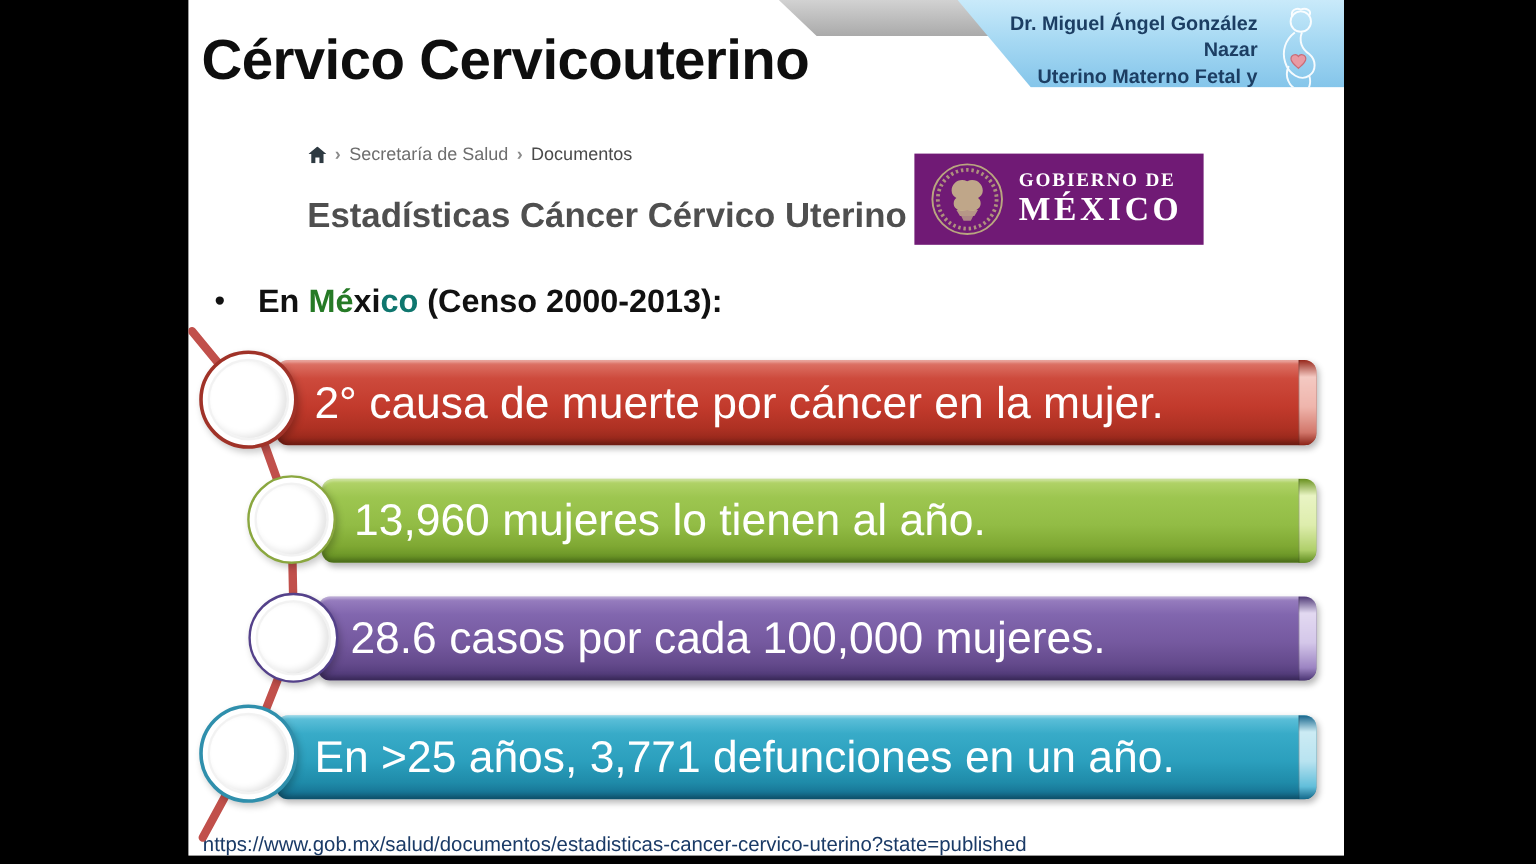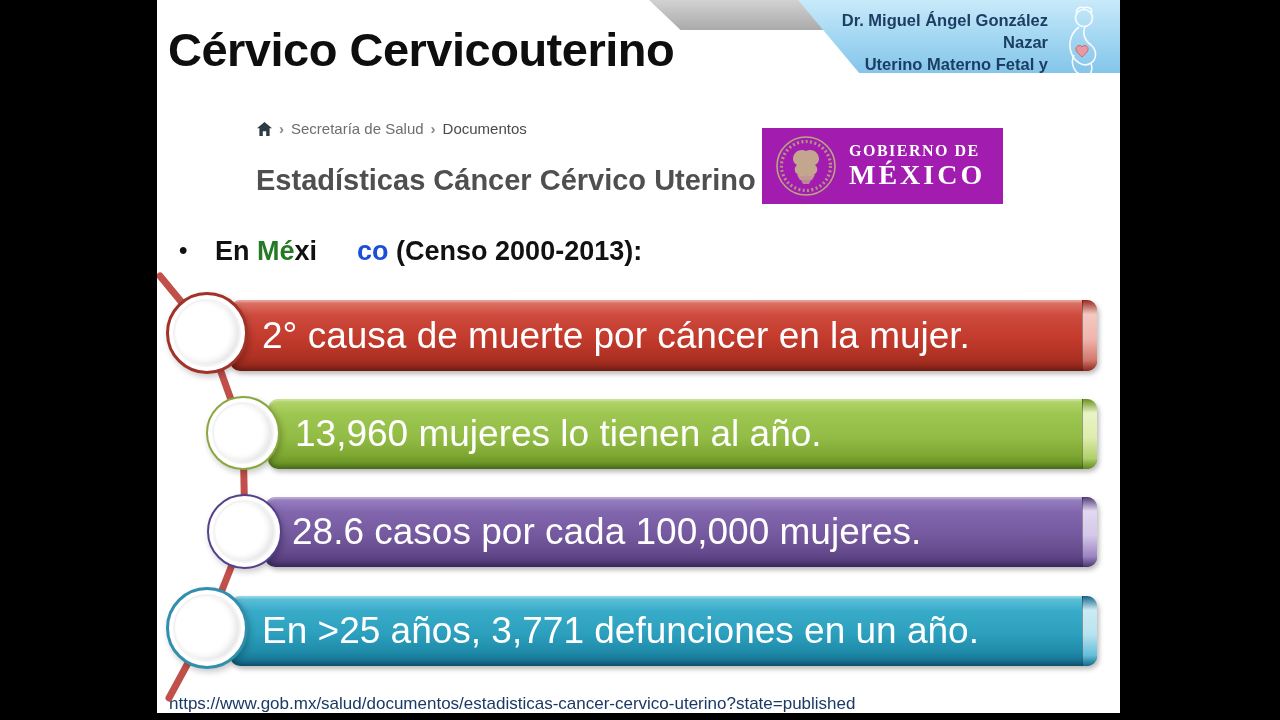--- a/index.html
+++ b/index.html
@@ -25,31 +25,31 @@
 
   
   .breadcrumb { position:absolute; left:100px; top:120px; display:flex; align-items:center;
                 gap:7px; font-size:15px; }
   .crumb-sep { color:#8a8a8a; font-weight:700; }
   .crumb-a { color:#6e6e6e; }
   .crumb-b { color:#4a4a4a; font-weight:400; }
   .page-heading { position:absolute; left:99px; top:164px; font-size:29px; font-weight:700;
                   color:#4f4f4f; }
   .gob-logo { position:absolute; left:605px; top:128px; width:241px; height:76px;
-              background:#a21caf; display:flex; align-items:center; padding-left:13px; }
+              background:#701a75; display:flex; align-items:center; padding-left:13px; }
   .gob-text { margin-left:12px; color:#fff; font-family:"Liberation Serif", serif; }
   .gob-line1 { font-size:16px; font-weight:700; letter-spacing:1.5px; line-height:18px; }
   .gob-line2 { font-size:28px; font-weight:700; letter-spacing:3px; line-height:30px; }
 
   
   .bullet-line { position:absolute; left:22px; top:236px; font-size:27px; font-weight:700;
                  color:#111; }
   .bullet-dot { display:inline-block; width:36px; font-size:24px; vertical-align:2px; }
   .mx-green { color:#267a26; }
-  .mx-red { color:#1d4ed8;margin-left:40px; }
+  .mx-red { color:#0f766e; }
 
   
   .connector { position:absolute; left:0; top:0; z-index:1; }
 
   
   .bar { position:absolute; z-index:2; border-radius:10px; display:flex; align-items:center;
          color:#fff; font-size:37px; box-shadow:2px 3px 5px rgba(0,0,0,0.28),
          inset 0 2px 2px rgba(255,255,255,0.35), inset 0 -3px 4px rgba(0,0,0,0.25); }
   .bar::after { content:""; position:absolute; right:0; top:0; bottom:0; width:14px;
                 border-radius:0 10px 10px 0; border-left:1px solid rgba(0,0,0,0.35); }

